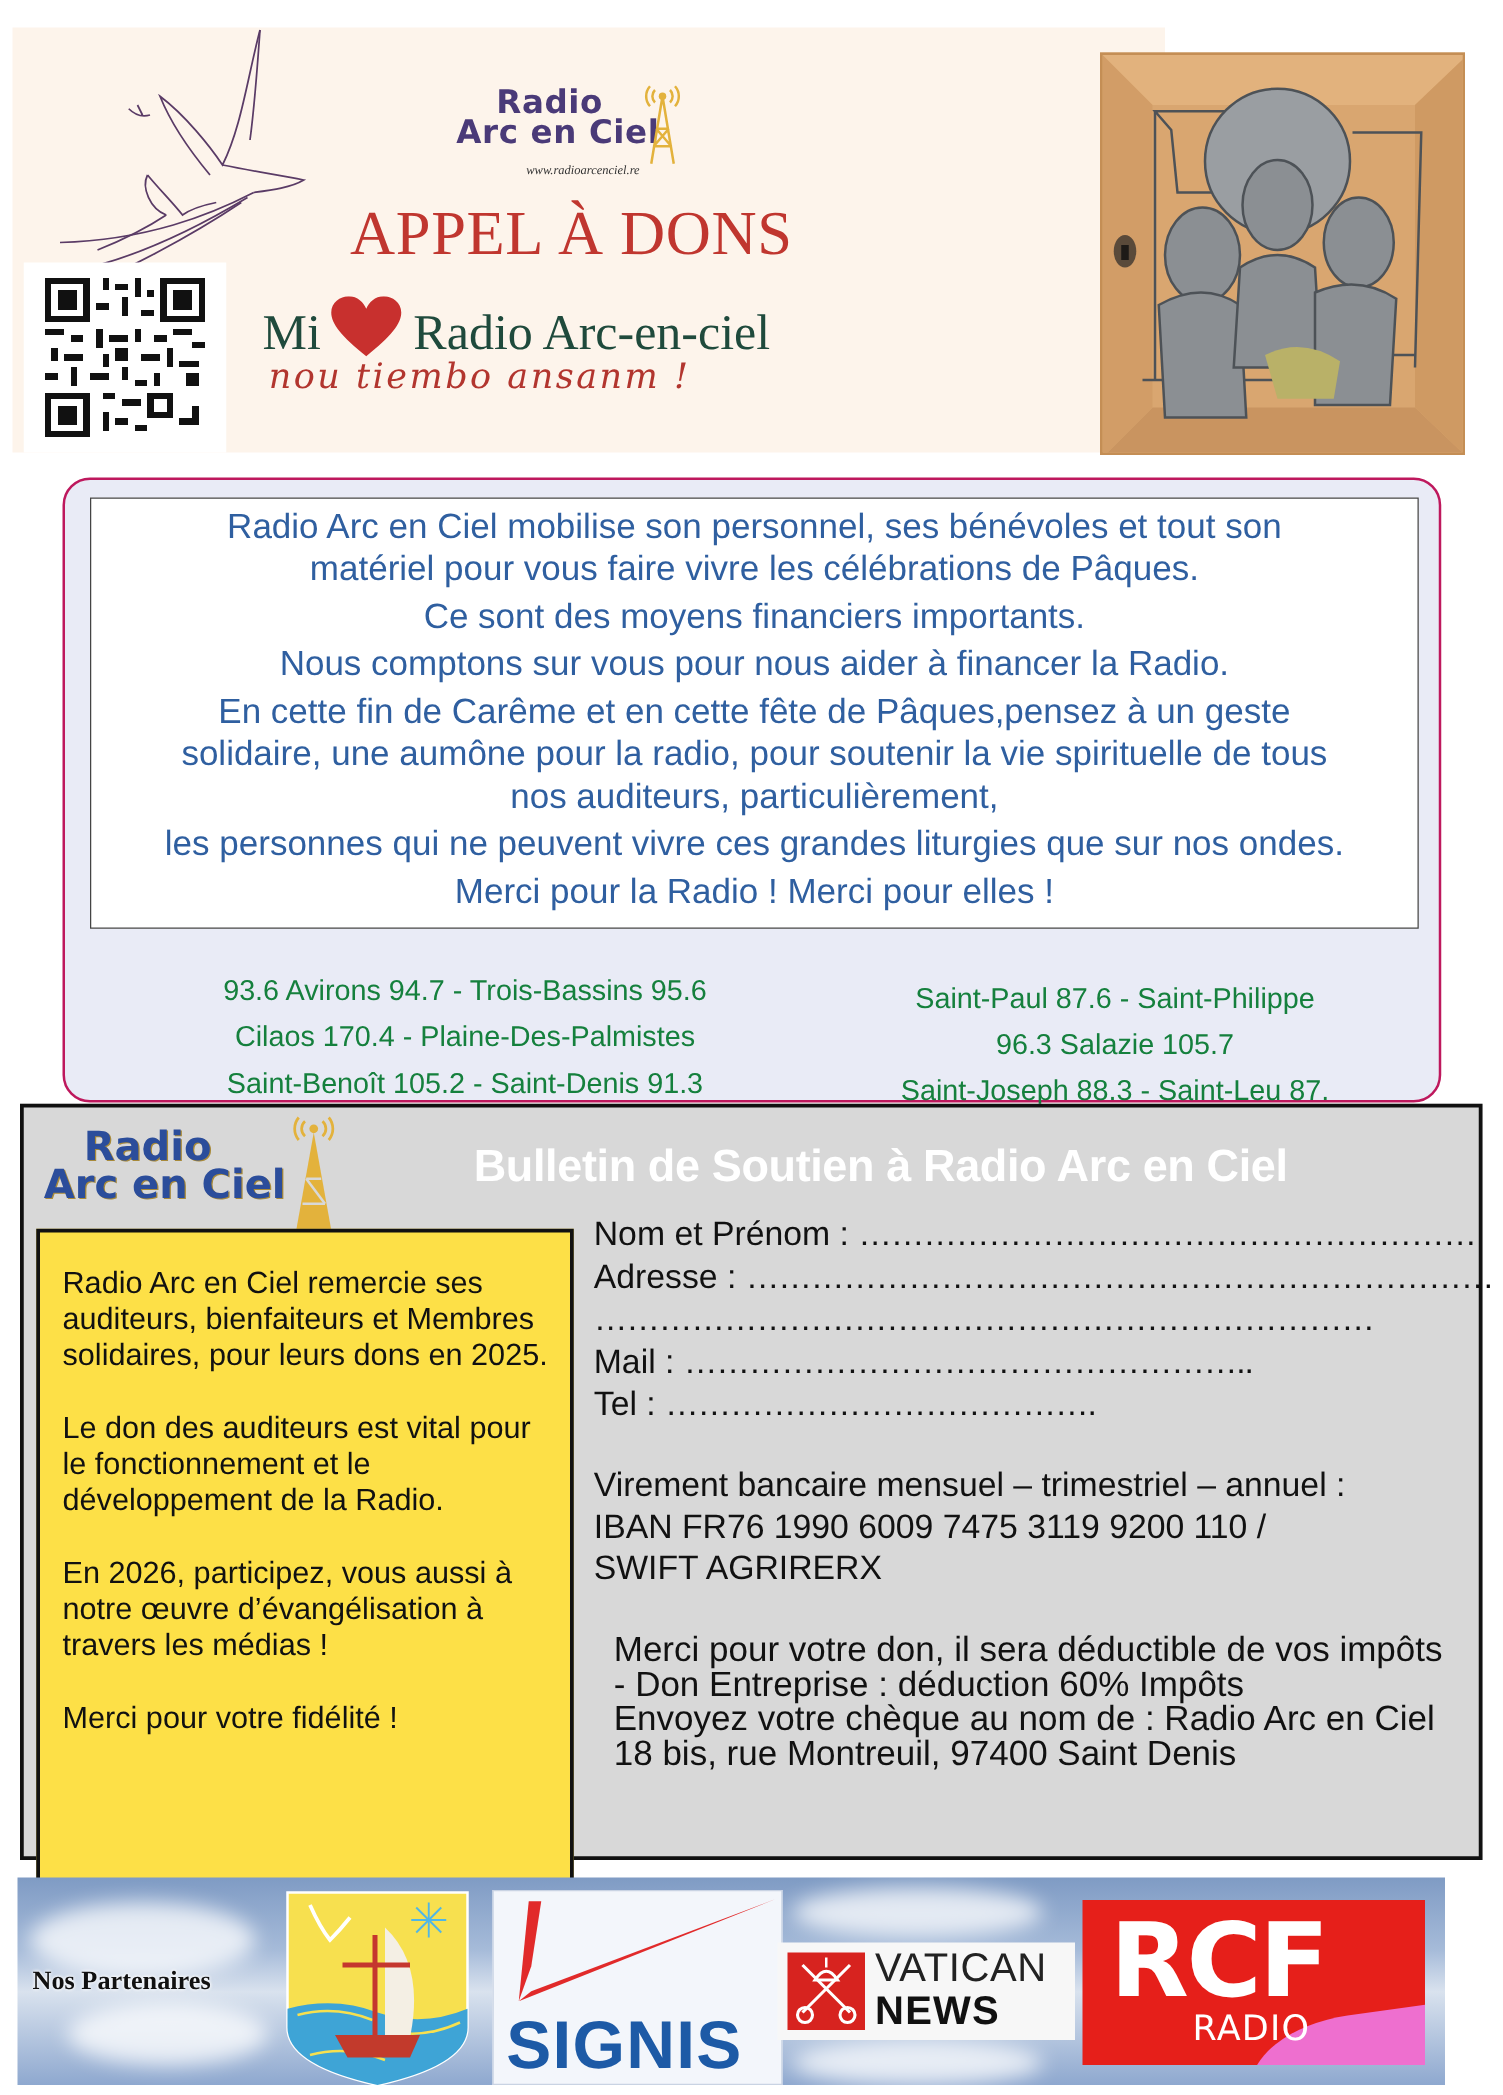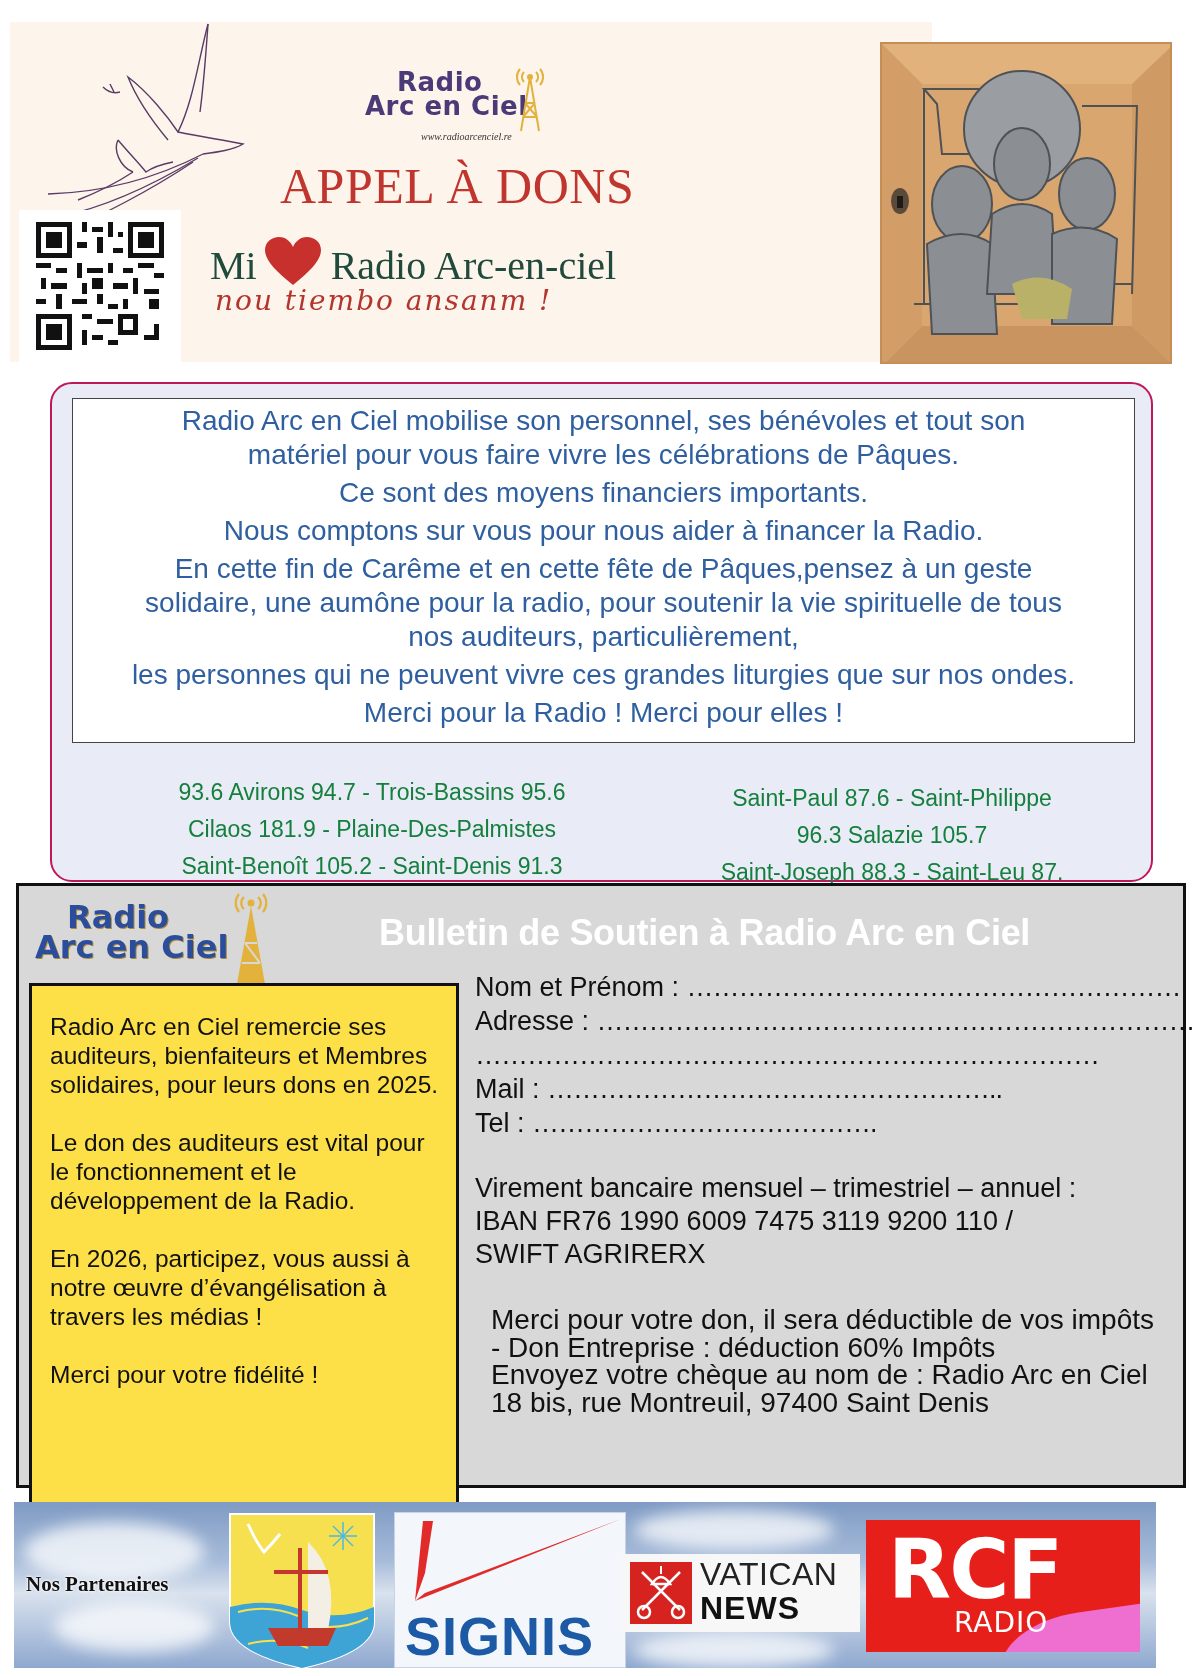--- a/index.html
+++ b/index.html
@@ -204,21 +204,21 @@
       <div>solidaire, une aumône pour la radio, pour soutenir la vie spirituelle de tous</div>
       <div>nos auditeurs, particulièrement,</div>
       <div class="gap"></div>
       <div>les personnes qui ne peuvent vivre ces grandes liturgies que sur nos ondes.</div>
       <div class="gap"></div>
       <div>Merci pour la Radio ! Merci pour elles !</div>
     </div>
   </div>
   <div class="freq freq-left">
     <div>93.6 Avirons 94.7  -  Trois-Bassins  95.6</div>
-    <div>Cilaos 181.9  -  Plaine-Des-Palmistes</div>
+    <div>Cilaos 170.4  -  Plaine-Des-Palmistes</div>
     <div>Saint-Benoît  105.2  -  Saint-Denis  91.3</div>
   </div>
   <div class="freq freq-right">
     <div>Saint-Paul  87.6  -  Saint-Philippe</div>
     <div>96.3 Salazie  105.7</div>
     <div>Saint-Joseph  88.3  -  Saint-Leu 87.</div>
   </div>
 </div>
 
 <div class="bulletin">

